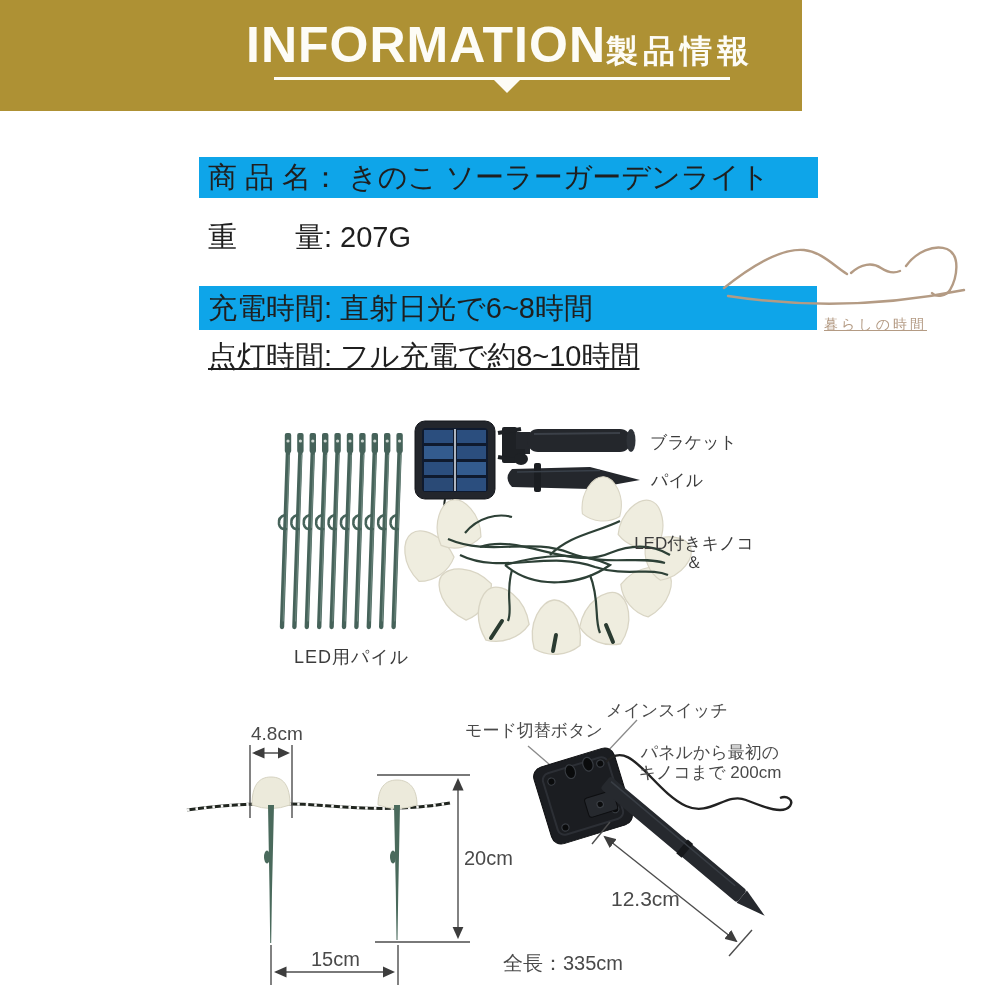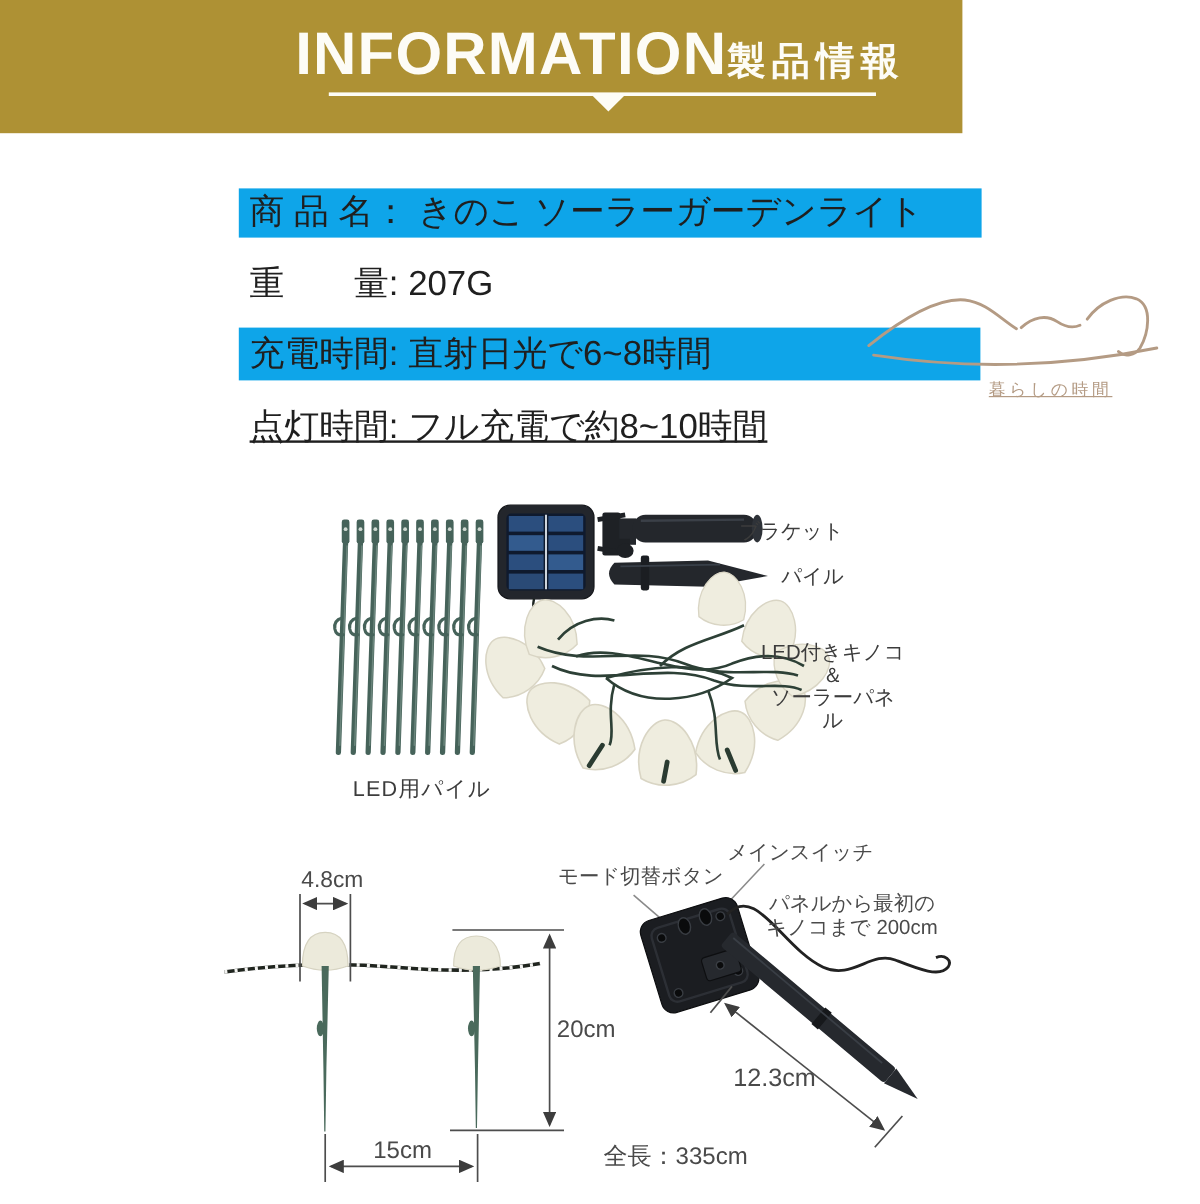--- a/index.html
+++ b/index.html
@@ -14,31 +14,31 @@
   .banner-ja{font-size:32px;font-weight:bold;letter-spacing:5px;}
   .banner-line{left:274px;top:77px;width:456px;height:3px;background:#fdfcf6;}
   .banner-tri{left:494px;top:80px;width:0;height:0;border-left:13px solid transparent;
               border-right:13px solid transparent;border-top:13px solid #fdfcf6;}
 
   
   .spec{color:#1f1f1f;font-size:29px;white-space:nowrap;}
   .spec.hl{background:#0ea5e9;}
   .row1{left:199px;top:157px;width:619px;height:41px;line-height:41px;padding-left:9px;box-sizing:border-box;}
   .row2{left:208px;top:222px;height:30px;line-height:30px;}
-  .row3{left:199px;top:273px;width:618px;height:44px;line-height:44px;padding-left:9px;box-sizing:border-box;}
+  .row3{left:199px;top:286px;width:618px;height:44px;line-height:44px;padding-left:9px;box-sizing:border-box;}
   .row4{left:208px;top:340px;height:32px;line-height:32px;text-decoration:underline;}
 
   
   .logo-art{left:720px;top:238px;width:252px;height:72px;}
   .logo-text{left:824px;top:316px;width:180px;font-size:14px;letter-spacing:3px;color:#b49b84;
              font-family:"Liberation Serif","DejaVu Serif",serif;text-decoration:underline;}
 
   
   .plabel{color:#3c3c3c;font-size:17px;white-space:nowrap;}
-  .lbl-bracket{left:616px;top:431px;}
+  .lbl-bracket{left:650px;top:431px;}
   .lbl-pile{left:651px;top:469px;}
   .lbl-set{left:634px;top:534px;width:120px;text-align:center;line-height:19px;font-size:17px;color:#3c3c3c;}
   .lbl-ledpile{left:294px;top:645px;font-size:18px;letter-spacing:1px;}
 
   
   .dlabel{color:#4a4a4a;white-space:nowrap;}
   .lbl-capw{left:251px;top:723px;font-size:19px;}
   .lbl-h20{left:464px;top:847px;font-size:20px;}
   .lbl-s15{left:311px;top:948px;font-size:20px;}
   .lbl-123{left:611px;top:887px;font-size:21px;text-align:center;}
@@ -225,21 +225,20 @@
       </g>
     </g>
   </svg>
 </div>
 
 <div class="abs plabel lbl-bracket">ブラケット</div>
 <div class="abs plabel lbl-pile">パイル</div>
 <div class="abs lbl-set">
   <div>LED付きキノコ</div>
   <div>＆</div>
-  <div>ソーラーパネル</div>
 </div>
 <div class="abs plabel lbl-ledpile">LED用パイル</div>
 
 <div class="abs" style="left:180px;top:690px;width:620px;height:313px;">
   <svg width="620" height="313" viewBox="0 0 620 313">
     <defs>
       <marker id="ah" markerWidth="9" markerHeight="8" refX="7.5" refY="4" orient="auto-start-reverse">
         <path d="M0,0 L9,4 L0,8 Z" fill="#3d3d3d"></path>
       </marker>
     </defs>

